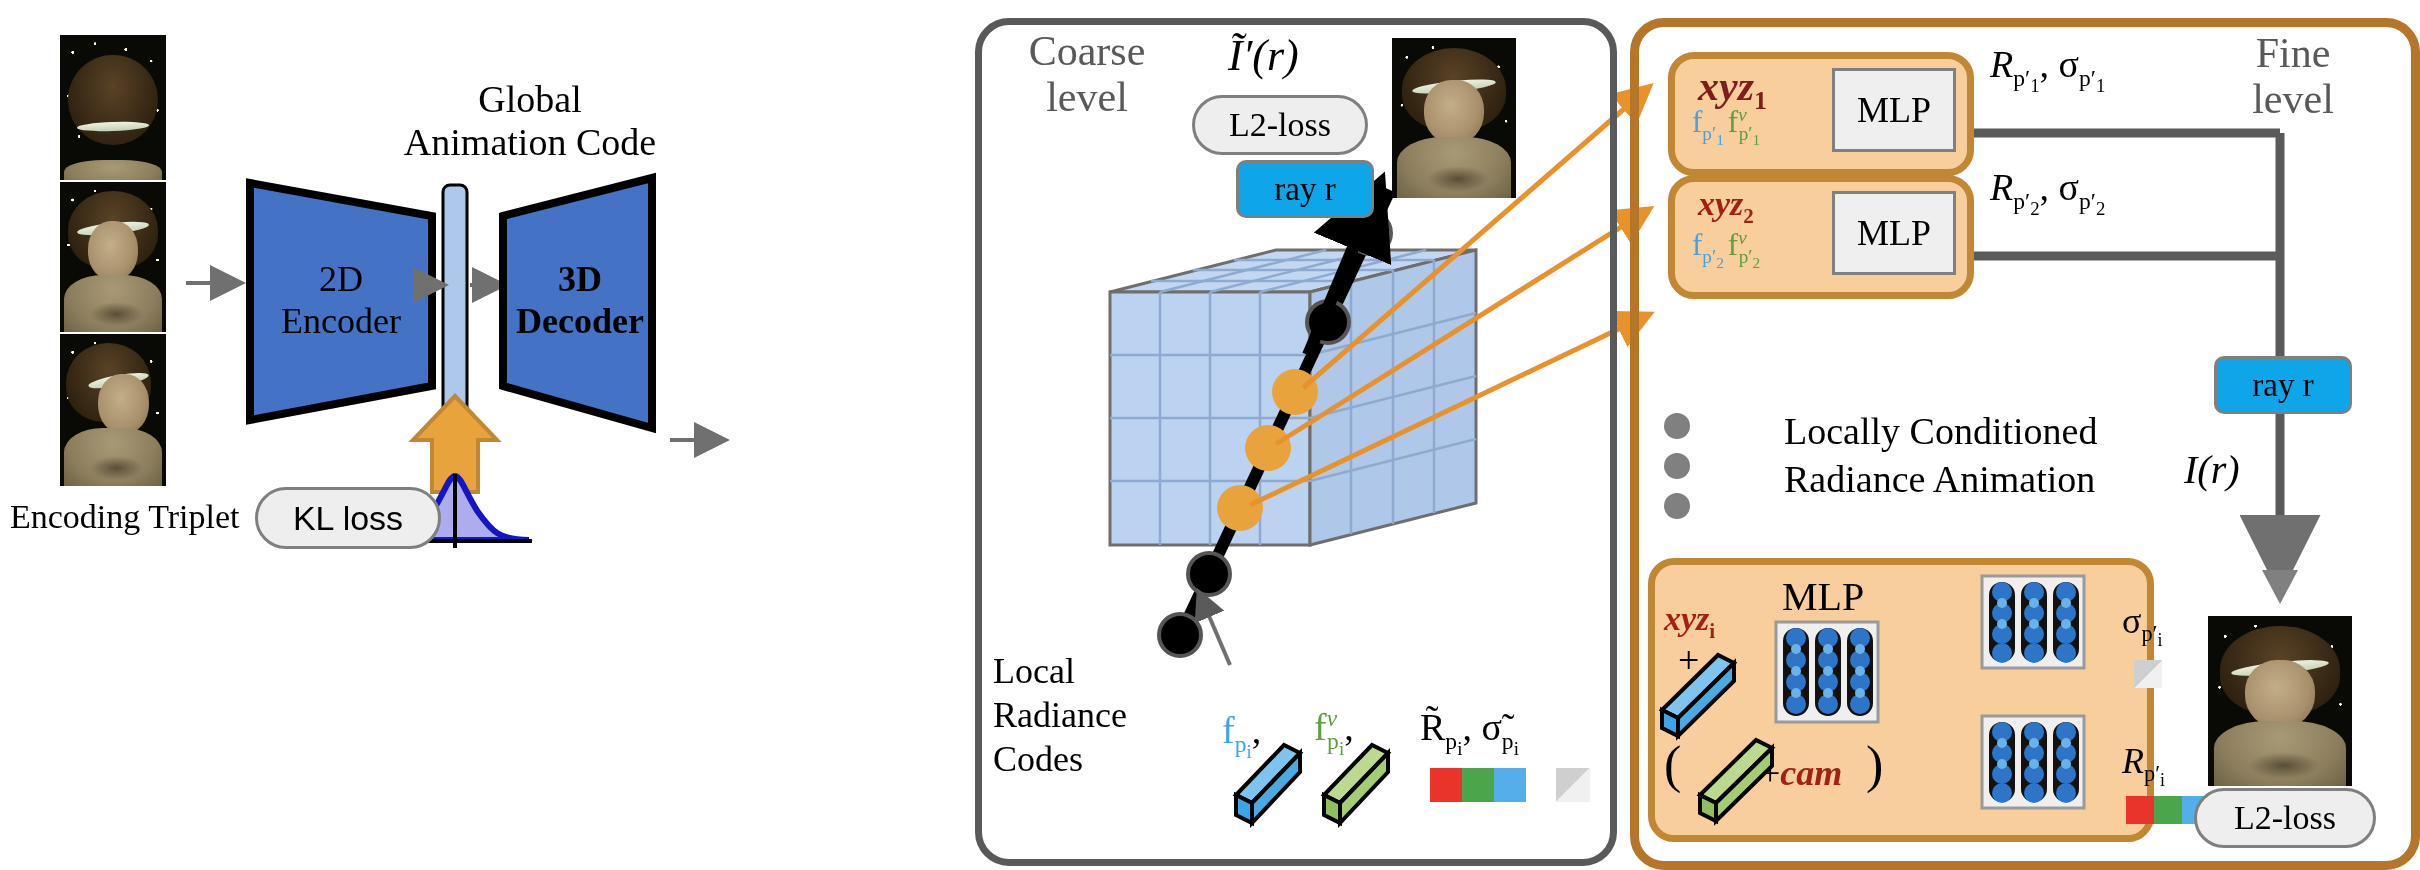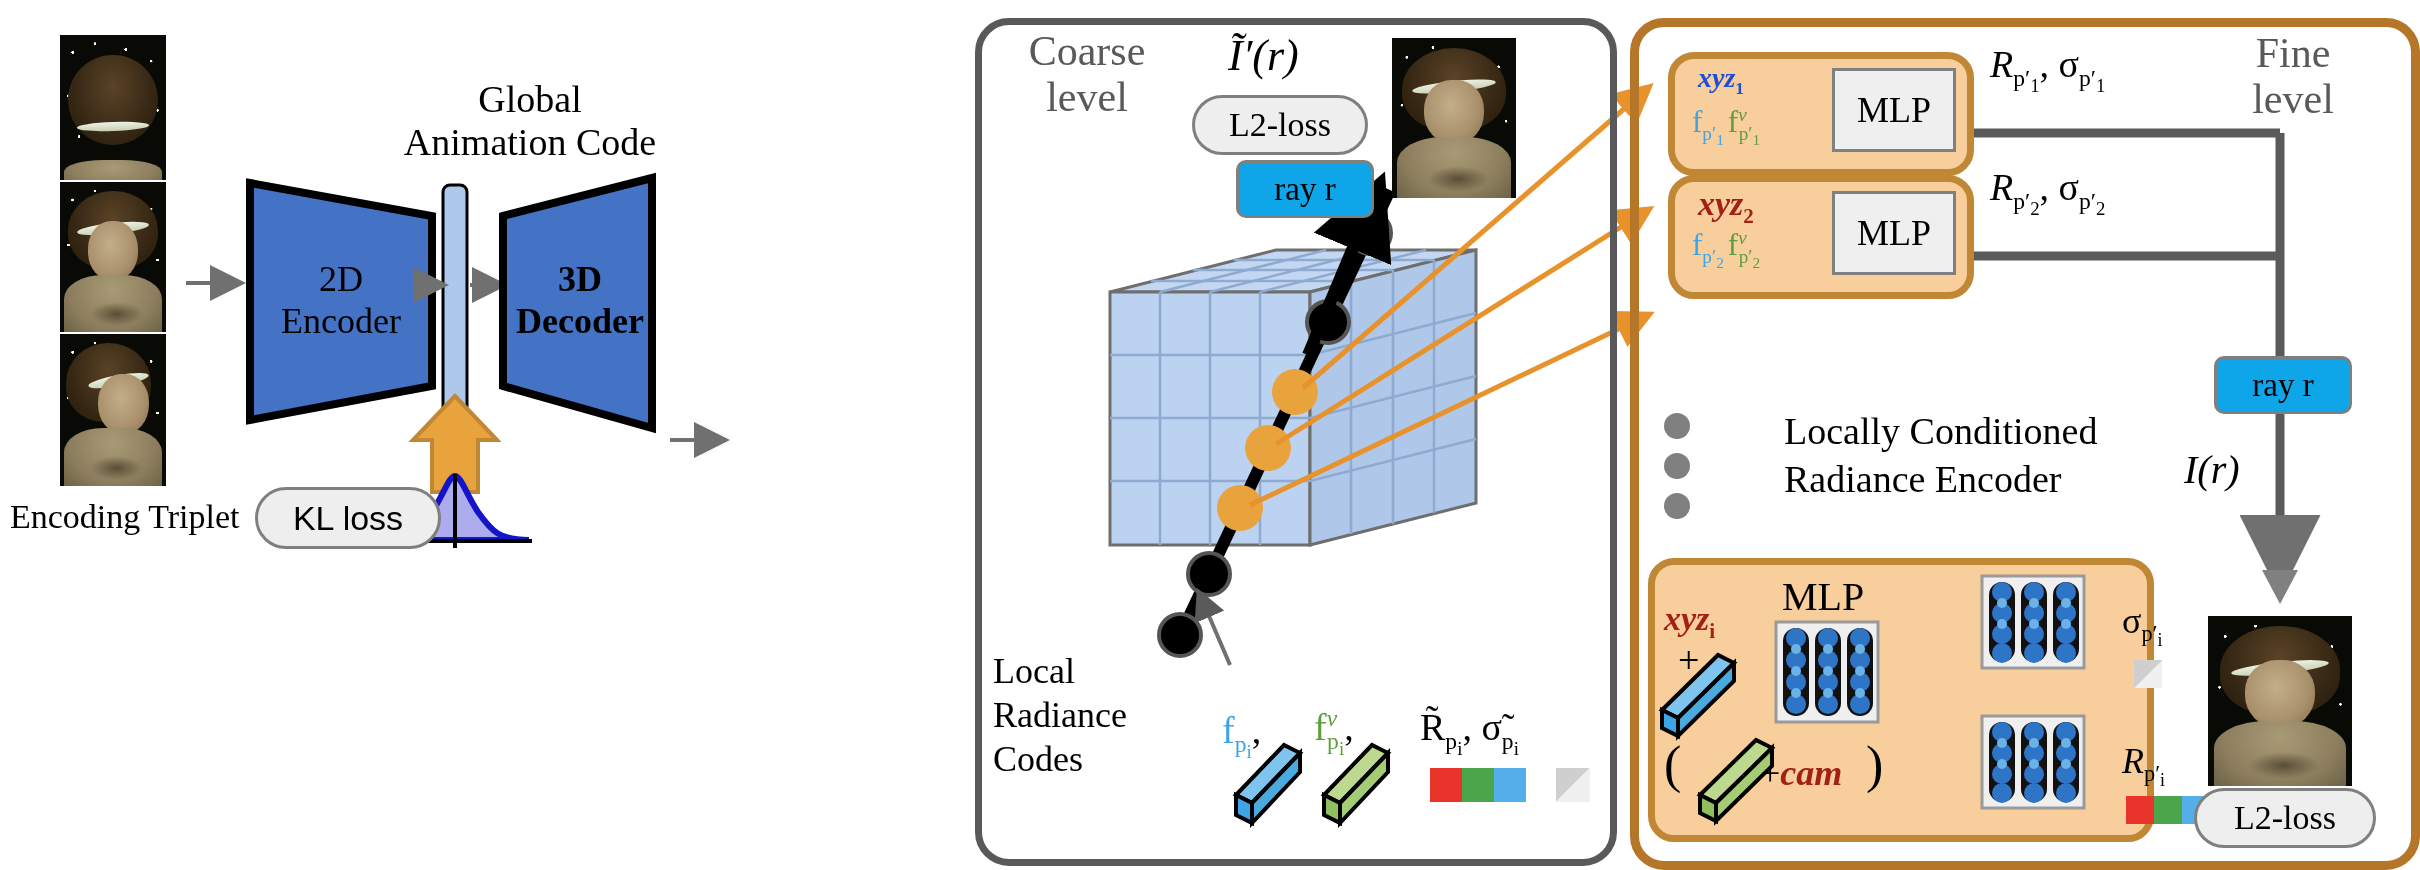--- a/index.html
+++ b/index.html
@@ -316,42 +316,42 @@
        background:linear-gradient(135deg,#cfcfcf 0 50%,#f0f0f0 50% 100%);"></div>
 
   <div class="frame fine" style="left:1630px;top:18px;width:772px;height:834px;"></div>
 
   <div class="txt ser grey ctr" style="left:2208px;top:30px;width:170px;font-size:42px;line-height:1.1;">
     <div>Fine</div>
     <div>level</div>
   </div>
 
   <div class="mlpcard" style="left:1668px;top:52px;width:292px;height:110px;"></div>
-  <div class="txt" style="left:1698px;top:62px;font-size:28px;font-style:italic;font-weight:bold;color:#1d4ed8;">xyz<sub style="font-style:normal">1</sub></div>
+  <div class="txt" style="left:1698px;top:62px;font-size:42px;font-style:italic;font-weight:bold;color:#7f1d1d;">xyz<sub style="font-style:normal">1</sub></div>
   <div class="txt" style="left:1692px;top:104px;font-size:31px;">
     <span class="blue">f<sub>p′<sub style="font-size:.8em">1</sub></sub></span><span class="green" style="margin-left:4px">f<sup style="font-size:.62em;font-style:italic">v</sup><sub style="margin-left:-8px">p′<sub style="font-size:.8em">1</sub></sub></span>
   </div>
   <div class="mlpbox ser" style="left:1832px;top:68px;width:118px;height:78px;font-size:36px;">MLP</div>
   <div class="txt ser" style="left:1990px;top:42px;font-size:38px;">
     <i>R</i><sub>p′<sub style="font-size:.8em">1</sub></sub>, σ<sub>p′<sub style="font-size:.8em">1</sub></sub>
   </div>
 
   <div class="mlpcard" style="left:1668px;top:175px;width:292px;height:110px;"></div>
   <div class="txt" style="left:1698px;top:185px;font-size:34px;font-style:italic;font-weight:bold;color:#A32017;">xyz<sub style="font-style:normal">2</sub></div>
   <div class="txt" style="left:1692px;top:227px;font-size:31px;">
     <span class="blue">f<sub>p′<sub style="font-size:.8em">2</sub></sub></span><span class="green" style="margin-left:4px">f<sup style="font-size:.62em;font-style:italic">v</sup><sub style="margin-left:-8px">p′<sub style="font-size:.8em">2</sub></sub></span>
   </div>
   <div class="mlpbox ser" style="left:1832px;top:191px;width:118px;height:78px;font-size:36px;">MLP</div>
   <div class="txt ser" style="left:1990px;top:165px;font-size:38px;">
     <i>R</i><sub>p′<sub style="font-size:.8em">2</sub></sub>, σ<sub>p′<sub style="font-size:.8em">2</sub></sub>
   </div>
 
   <div class="txt ser" style="left:1784px;top:408px;font-size:38px;line-height:1.26;">
     <div>Locally Conditioned</div>
-    <div>Radiance Encoder</div>
+    <div>Radiance Animation</div>
   </div>
 
   <div class="mlpcard" style="left:1648px;top:558px;width:492px;height:270px;"></div>
 
   <div class="txt" style="left:1664px;top:600px;font-size:34px;font-style:italic;font-weight:bold;color:#A32017;">xyz<sub style="font-style:normal">i</sub></div>
   <div class="txt ser" style="left:1678px;top:638px;font-size:38px;">+</div>
   <div class="txt ser" style="left:1664px;top:735px;font-size:52px;">(</div>
   <div class="txt ser" style="left:1760px;top:752px;font-size:36px;">+<span style="color:#A32017;font-style:italic;font-weight:bold">cam</span></div>
   <div class="txt ser" style="left:1866px;top:735px;font-size:52px;">)</div>
 

